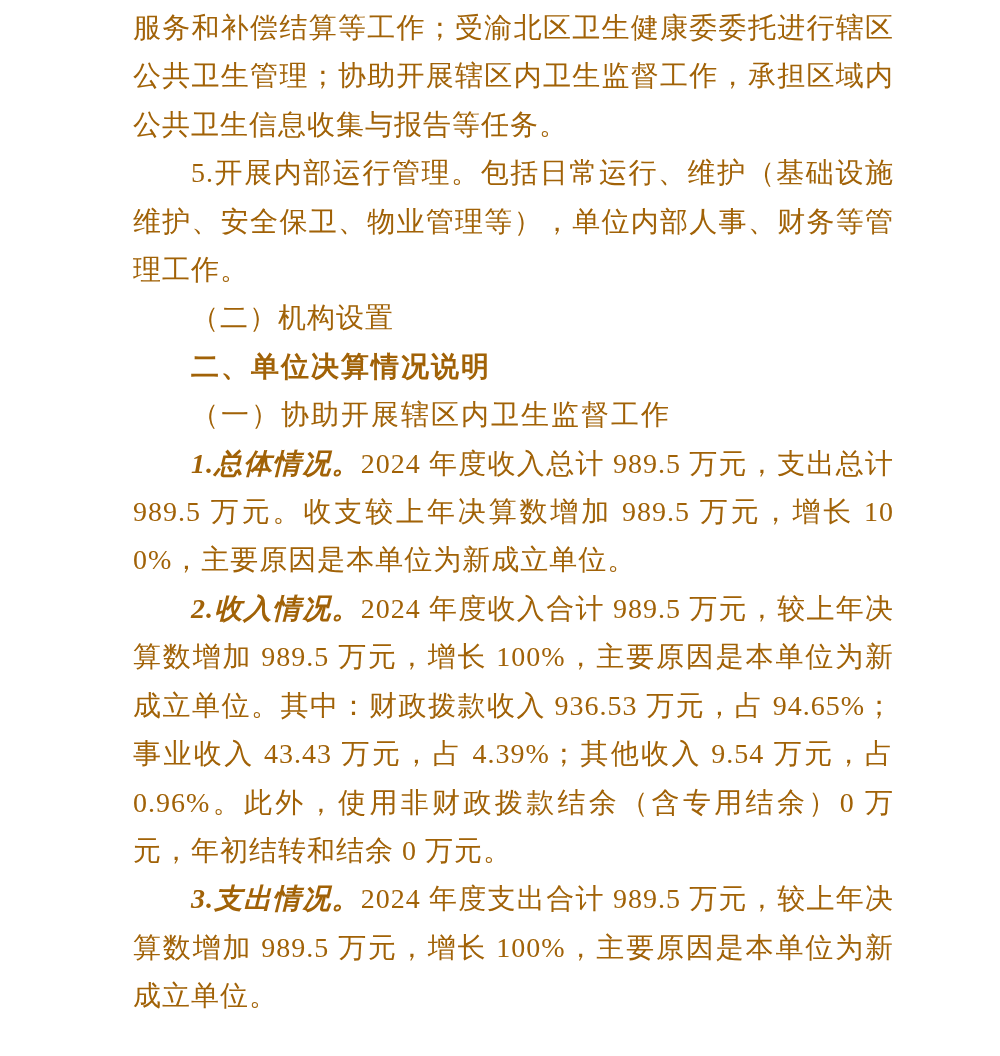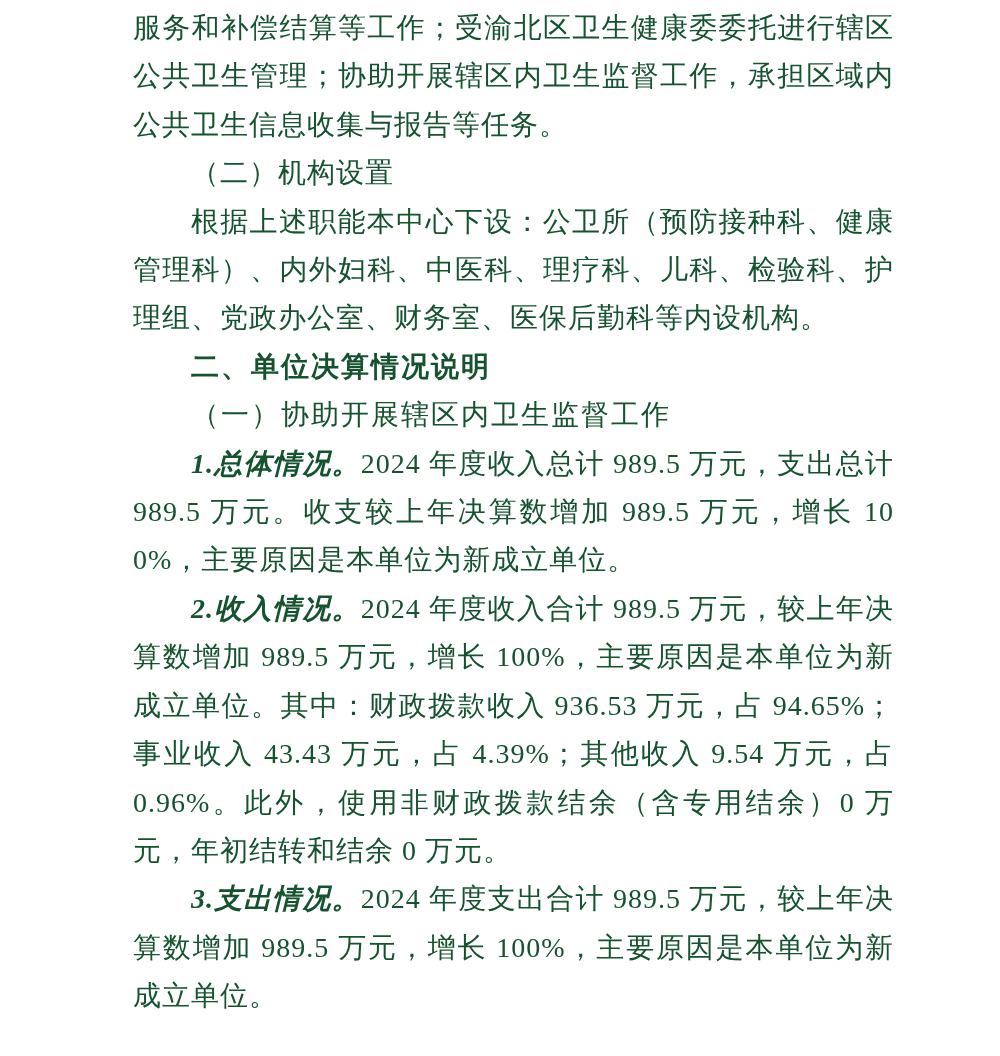--- a/index.html
+++ b/index.html
@@ -15,21 +15,21 @@
     box-sizing: border-box;
     background: #ffffff;
     padding: 4px 106px 0 133px;
     overflow: hidden;
   }
   .para {
     margin: 0;
     font-family: "Liberation Serif", "DejaVu Serif", serif;
     font-size: 28px;
     line-height: 48.4px;
-    color: #14532d;
+    color: #a16207;
     text-align: justify;
     text-justify: inter-ideograph;
     letter-spacing: 1px;
     word-break: break-all;
   }
   .indent {
     text-indent: 58px;
   }
   .heading-bold {
     font-family: "Liberation Sans", "DejaVu Sans", sans-serif;
@@ -45,24 +45,24 @@
     font-style: italic;
   }
 </style>
 </head>
 <body>
 
 <div class="page">
 
   <p class="para"><span>服务和补偿结算等工作；受渝北区卫生健康委委托进行辖区公共卫生管理；协助开展辖区内卫生监督工作，承担区域内公共卫生信息收集与报告等任务。</span></p>
 
+  <p class="para indent"><span>5.开展内部运行管理。包括日常运行、维护（基础设施维护、安全保卫、物业管理等），单位内部人事、财务等管理工作。</span></p>
 
   <p class="para indent"><span>（二）机构设置</span></p>
 
-  <p class="para indent"><span>根据上述职能本中心下设：公卫所（预防接种科、健康管理科）、内外妇科、中医科、理疗科、儿科、检验科、护理组、党政办公室、财务室、医保后勤科等内设机构。</span></p>
 
   <p class="para indent heading-bold"><span>二、单位决算情况说明</span></p>
 
   <p class="para indent heading-kaiti"><span>（一）协助开展辖区内卫生监督工作</span></p>
 
   <p class="para indent"><span class="lead">1.总体情况。</span><span>2024 年度收入总计 989.5 万元，支出总计 989.5 万元。收支较上年决算数增加 989.5 万元，增长 100%，主要原因是本单位为新成立单位。</span></p>
 
   <p class="para indent"><span class="lead">2.收入情况。</span><span>2024 年度收入合计 989.5 万元，较上年决算数增加 989.5 万元，增长 100%，主要原因是本单位为新成立单位。其中：财政拨款收入 936.53 万元，占 94.65%；事业收入 43.43 万元，占 4.39%；其他收入 9.54 万元，占 0.96%。此外，使用非财政拨款结余（含专用结余）0 万元，年初结转和结余 0 万元。</span></p>
 
   <p class="para indent"><span class="lead">3.支出情况。</span><span>2024 年度支出合计 989.5 万元，较上年决算数增加 989.5 万元，增长 100%，主要原因是本单位为新成立单位。</span></p>

